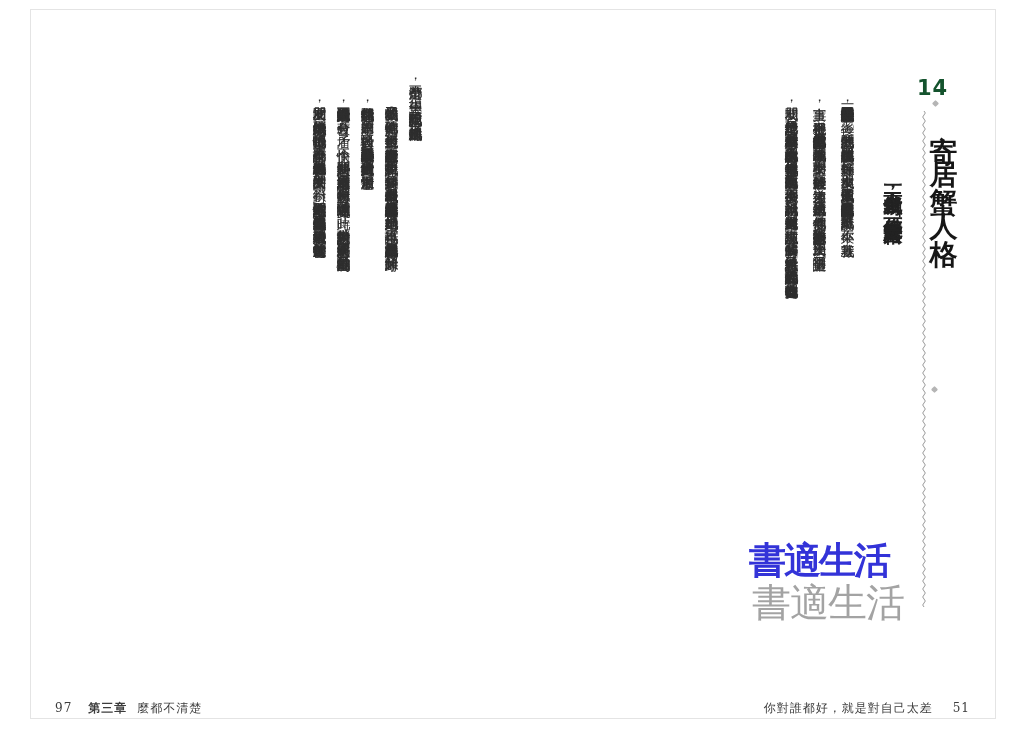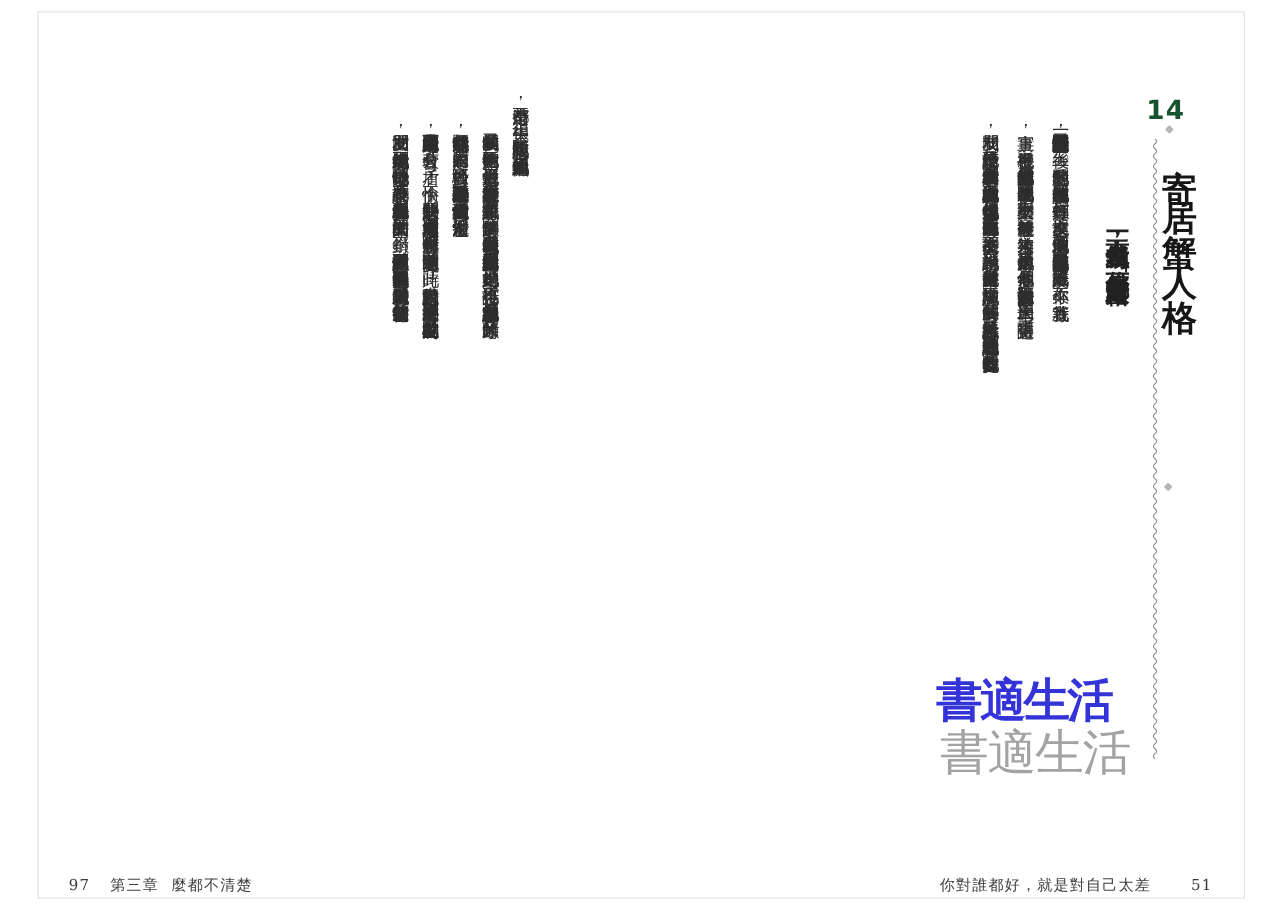--- a/index.html
+++ b/index.html
@@ -49,22 +49,22 @@
   .body-left{left:116px;width:312px;line-height:24px;}
   .body-text p{margin:0;padding:0;}
   .body-text p.indent{text-indent:1.6em;}
   
   .footer{
     position:absolute;top:660px;
     font-size:12px;color:#3c3c3c;letter-spacing:1px;
     display:flex;align-items:baseline;margin-top:40px;
   }
   .footer-left{left:55px;gap:16px;}
-  .footer-left .chap{margin-right:-6px;}
-  .footer-right{right:58px;gap:32px;}
+  .footer-left .chap{margin-right:-6px;font-weight:bold;}
+  .footer-right{right:58px;gap:20px;}
   
   .watermark{
     position:absolute;line-height:1;white-space:nowrap;
     font-family:Liberation Sans, sans-serif;z-index:5;pointer-events:none;
   }
   .wm-blue{
     left:749px;top:542px;font-size:37px;font-weight:600;
     color:#2424d6;letter-spacing:-2px;opacity:0.93;
   }
   .wm-gray{

